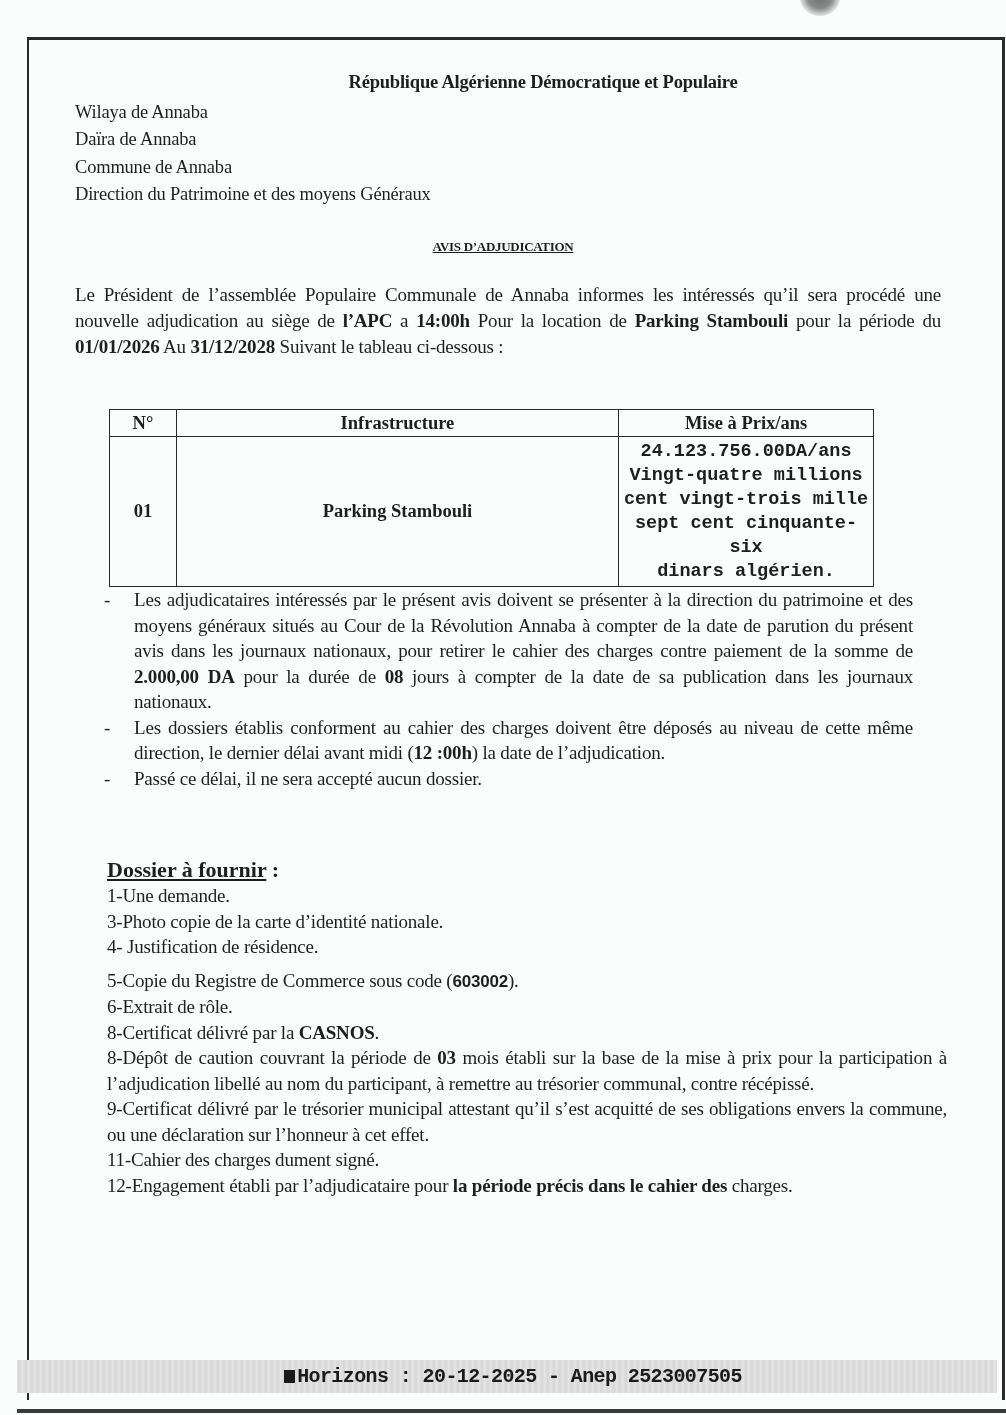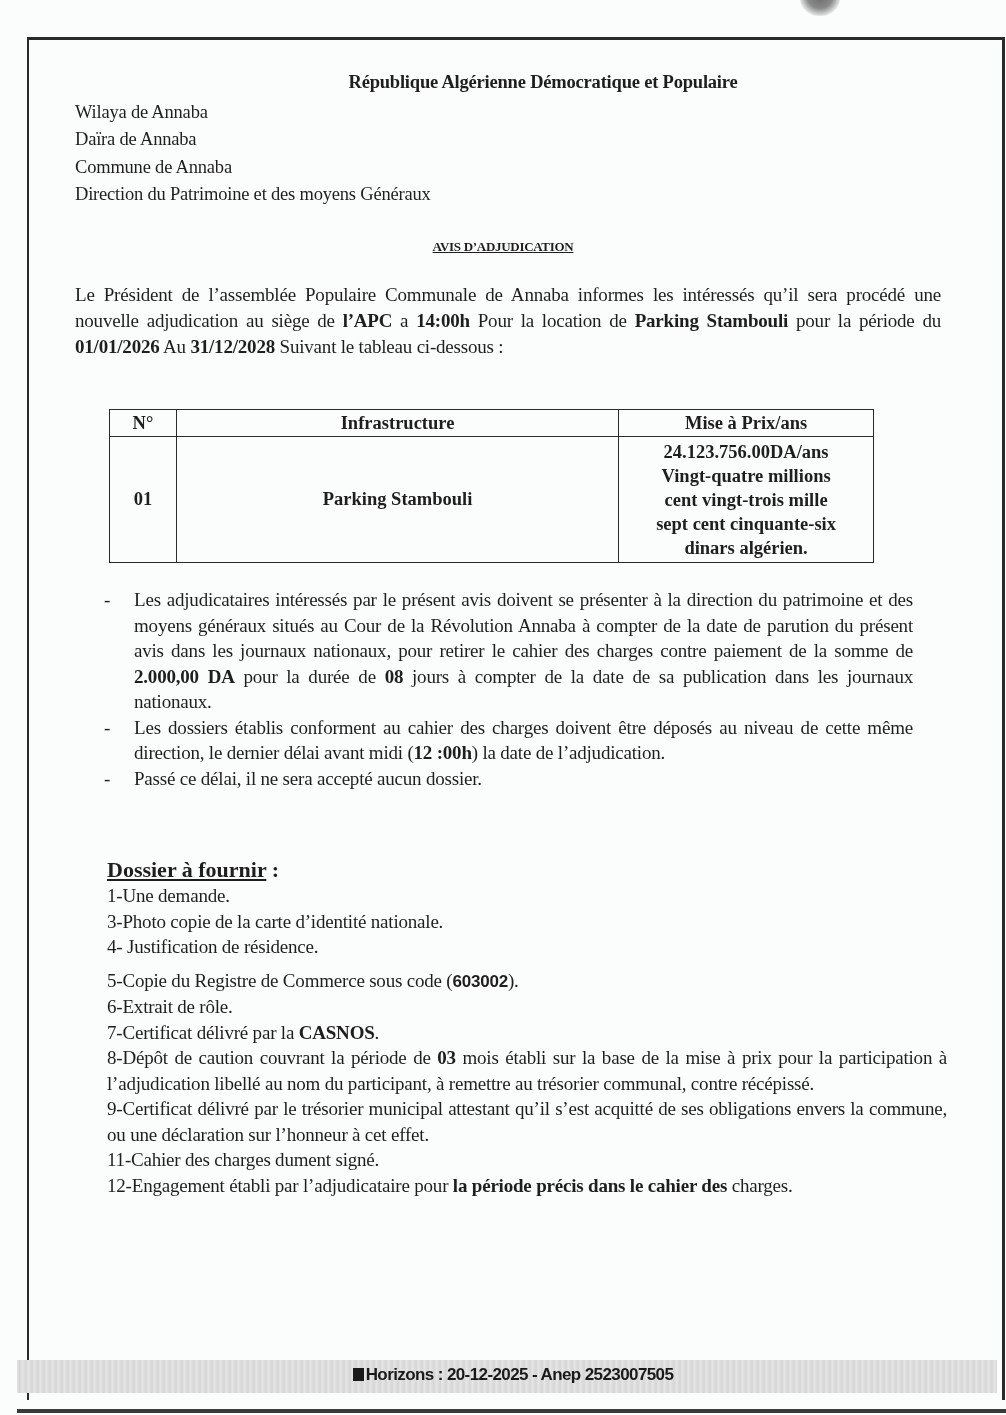--- a/index.html
+++ b/index.html
@@ -38,21 +38,21 @@
     .intro {
       position: absolute; left: 75px; top: 282px; width: 866px;
       font-size: 19px; line-height: 26px; text-align: justify; letter-spacing: -0.2px;
     }
     .tbl {
       position: absolute; left: 109px; top: 409px; width: 765px;
       border-collapse: collapse; font-weight: bold; font-size: 18.5px;
     }
     .tbl th, .tbl td { border: 1.5px solid #2a2a2a; text-align: center; padding: 0; }
     .tbl th { height: 26px; font-weight: bold; }
-    .tbl td.price { line-height: 24px; padding: 3px 4px 2px; }
+    .tbl td.price { line-height: 24px; padding: 3px 4px 2px; font-family: Liberation Mono, monospace; }
     .bullets {
       position: absolute; left: 75px; top: 587px; width: 838px;
       margin: 0; padding: 0; list-style: none; font-size: 19px; line-height: 25.5px;
       text-align: justify; letter-spacing: -0.2px;
     }
     .bullets li { position: relative; padding-left: 59px; }
     .bullets li .dash { position: absolute; left: 29px; top: 0; }
     .docs-title {
       position: absolute; left: 107px; top: 857px;
       font-weight: bold; font-size: 22px;
@@ -65,21 +65,21 @@
     }
     .docs li.gap { margin-top: 8px; }
     .sansbold { font-family: "Liberation Sans", sans-serif; font-weight: bold; font-size: 17px; }
     .footer-band {
       position: absolute; left: 17px; top: 1360px; width: 980px; height: 33px;
       background: repeating-linear-gradient(90deg, #e2e2e2 0px, #d6d6d6 3px, #e8e8e8 6px);
       text-align: center;
     }
     .footer-text {
       display: inline-block; margin-top: 5px;
-      font-family: Liberation Sans, sans-serif; font-weight: bold; font-size: 17px;
+      font-family: Liberation Mono, monospace; font-weight: bold; font-size: 20px;
       color: #1a1a1a; letter-spacing: -0.6px; margin-left: 12px;
     }
     .footer-square {
       display: inline-block; width: 11px; height: 13px; background: #1a1a1a;
       vertical-align: -1px; margin-right: 2px;
     }
   </style>
 </head>
 <body>
 
@@ -131,21 +131,21 @@
 </ul>
 
 <div class="docs-title"><span class="u">Dossier à fournir</span><span> :</span></div>
 
 <ul class="docs">
   <li>1-Une demande.</li>
   <li>3-Photo copie de la carte d’identité nationale.</li>
   <li>4- Justification de résidence.</li>
   <li class="gap"><span>5-Copie du Registre de Commerce sous code (</span><span class="sansbold">603002</span><span>).</span></li>
   <li>6-Extrait de rôle.</li>
-  <li><span>7-Certificat délivré par la </span><b>CASNOS</b><span>.</span></li>
+  <li><span>8-Certificat délivré par la </span><b>CASNOS</b><span>.</span></li>
   <li><span>8-Dépôt de caution couvrant la période de </span><b>03</b><span> mois établi sur la base de la mise à prix pour la participation à l’adjudication libellé au nom du participant, à remettre au trésorier communal, contre récépissé.</span></li>
   <li>9-Certificat délivré par le trésorier municipal attestant qu’il s’est acquitté de ses obligations envers la commune, ou une déclaration sur l’honneur à cet effet.</li>
   <li>11-Cahier des charges dument signé.</li>
   <li><span>12-Engagement établi par l’adjudicataire pour </span><b>la période précis dans le cahier des</b><span> charges.</span></li>
 </ul>
 
 <div class="footer-band">
   <span class="footer-text"><span class="footer-square"></span><span>Horizons : 20-12-2025 - Anep 2523007505</span></span>
 </div>
 

